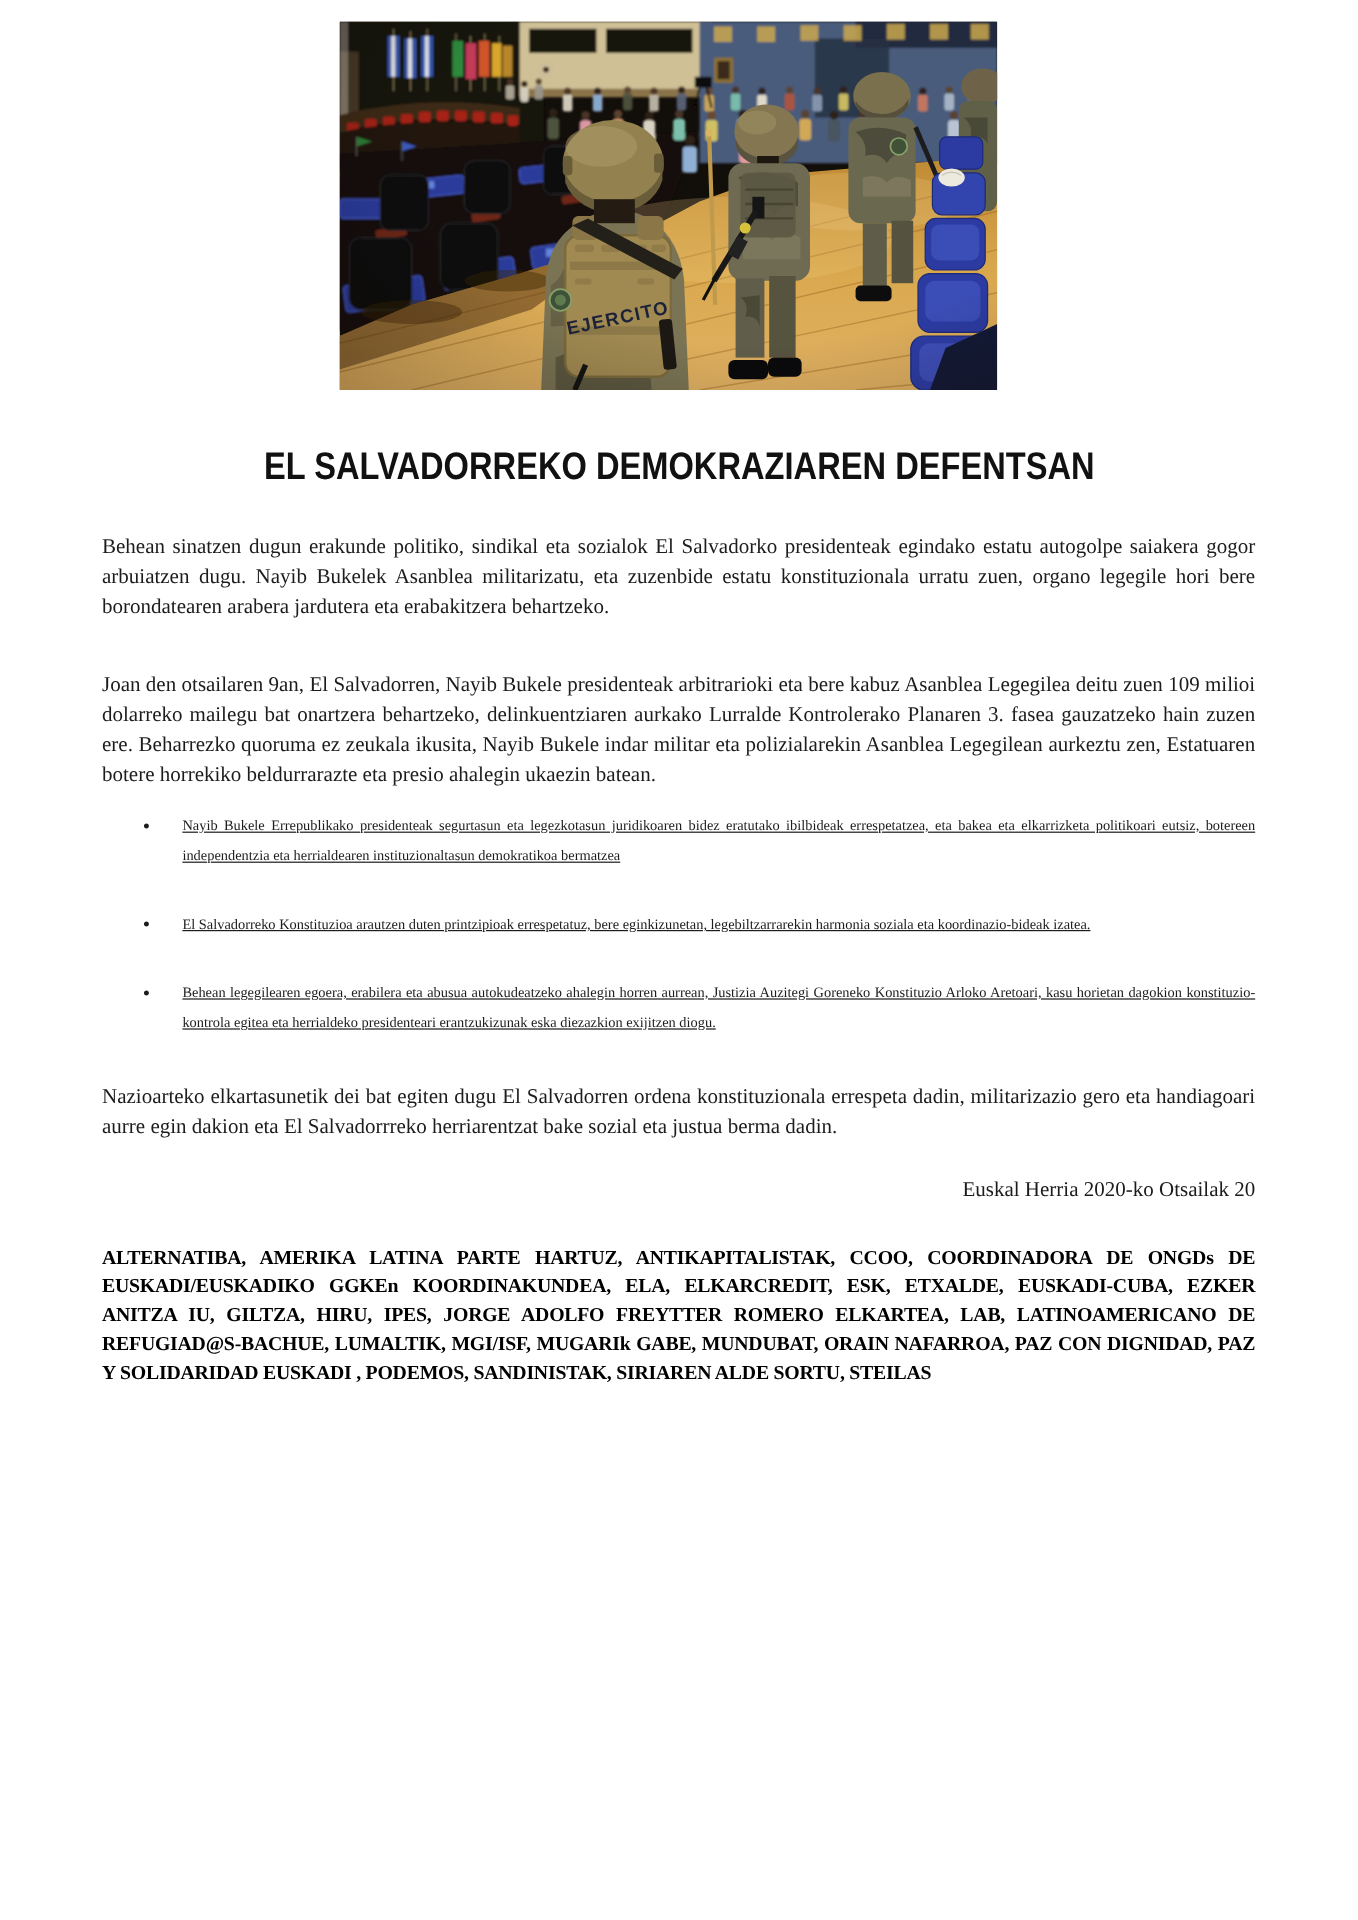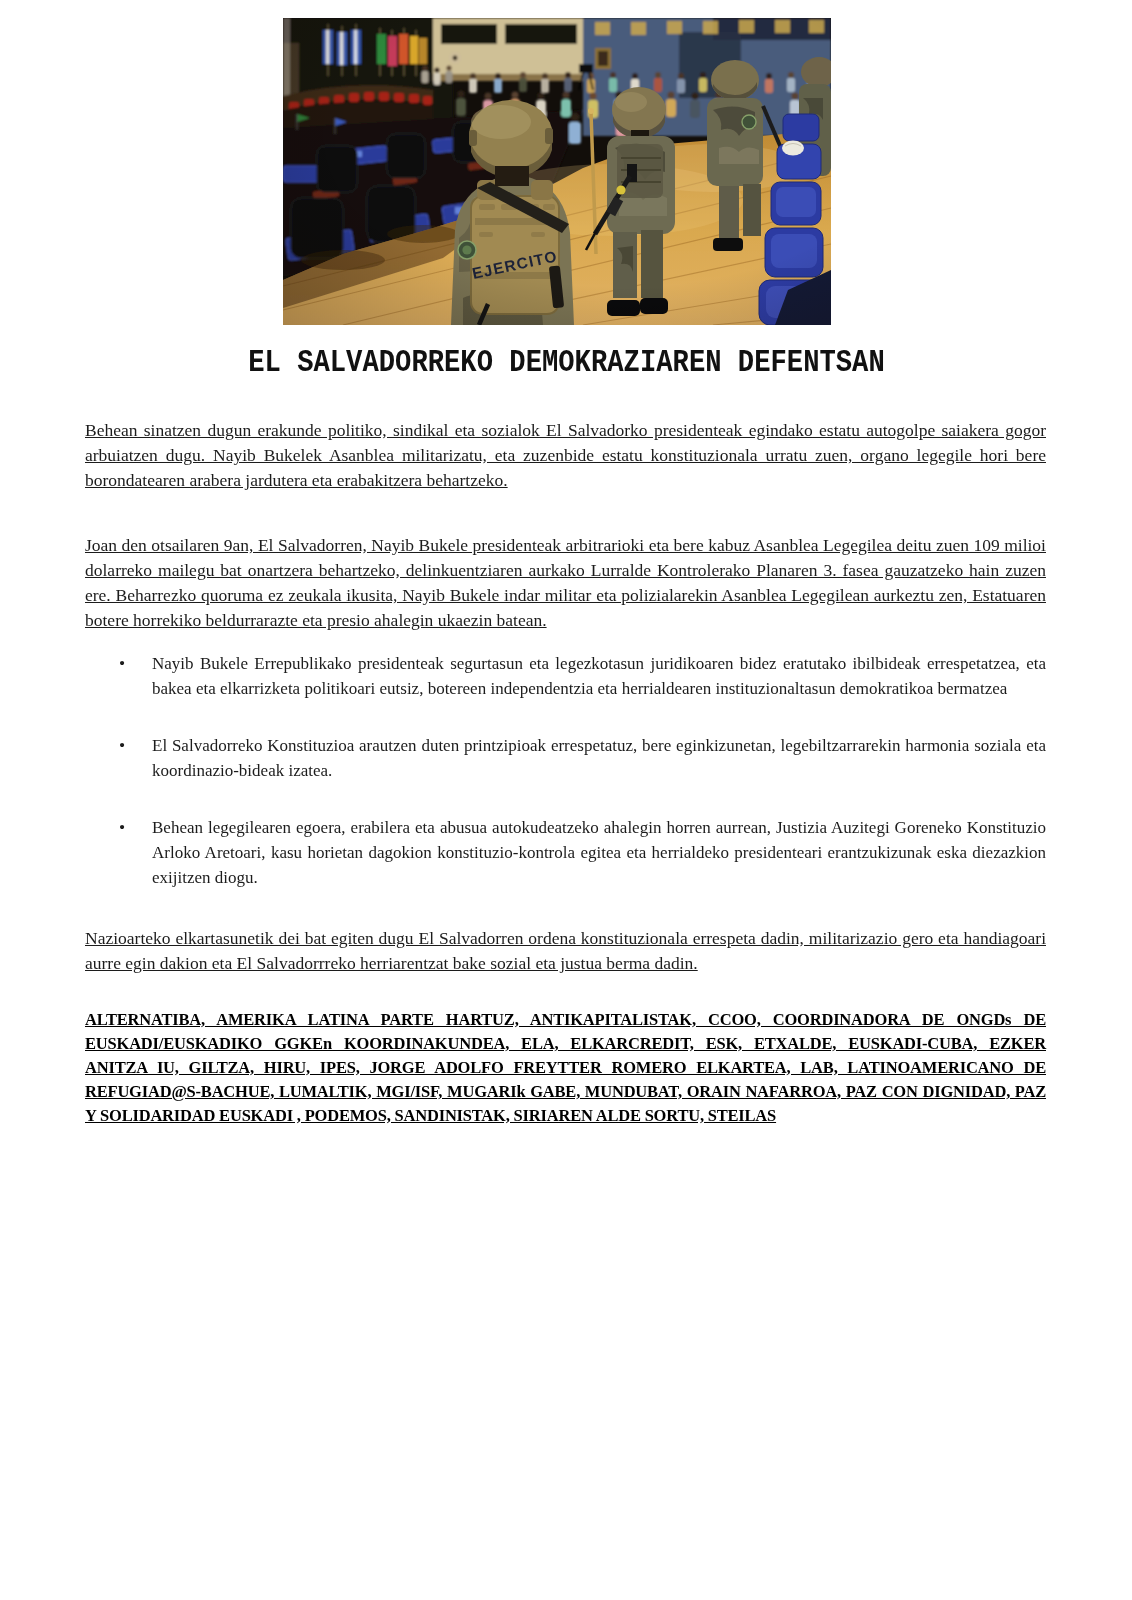--- a/index.html
+++ b/index.html
@@ -10,57 +10,57 @@
     overflow:hidden;
     font-family:"Liberation Serif", serif;
     color:#1c1c1c;
   }
   .photo{
     width:548px;height:307px;
     margin:18px 0 0 283px;
     display:block;
   }
   h1.title{
-    margin:19px 0 0 0;
+    margin:44px 0 0 0;
     text-align:center;
-    font-family:Liberation Mono, monospace;
+    font-family:Liberation Sans, sans-serif;
     font-weight:bold;
     font-size:32px;
     line-height:38px;
     color:#111;
     letter-spacing:0px;
   }
   h1.title .squeeze{
     display:inline-block;
     transform:scaleX(0.85);
     transform-origin:center;
     white-space:nowrap;
   }
   .doc{
     margin:0 86px 0 85px; 
   }
   .doc p{
     font-size:17.5px;
     line-height:25px;
     text-align:justify;
     margin:0;
-    text-decoration:underline;
   }
   .p-first{margin-top:36px !important;}
   .p-gap{margin-top:40px !important;}
   ul.demands{
     list-style:none;
     margin:18px 0 0 0;
     padding:0 0 0 67px;
   }
   ul.demands li{
     position:relative;
-    font-size:17px;
+    font-size:12px;
     line-height:25px;
     text-align:justify;
+    text-decoration:underline;
   }
   ul.demands li + li{margin-top:32px;}
   ul.demands li::before{
     content:"\2022";
     position:absolute;
     left:-33px;
     top:0;
     font-size:17.5px;
   }
   .closing{margin-top:36px !important;}
@@ -428,17 +428,18 @@
 
 
     <ul class="demands">
       <li>Nayib Bukele Errepublikako presidenteak segurtasun eta legezkotasun juridikoaren bidez eratutako ibilbideak errespetatzea, eta bakea eta elkarrizketa politikoari eutsiz, botereen independentzia eta herrialdearen instituzionaltasun demokratikoa bermatzea</li>
       <li>El Salvadorreko Konstituzioa arautzen duten printzipioak errespetatuz, bere eginkizunetan, legebiltzarrarekin harmonia soziala eta koordinazio-bideak izatea.</li>
       <li>Behean legegilearen egoera, erabilera eta abusua autokudeatzeko ahalegin horren aurrean, Justizia Auzitegi Goreneko Konstituzio Arloko Aretoari, kasu horietan dagokion konstituzio-kontrola egitea eta herrialdeko presidenteari erantzukizunak eska diezazkion exijitzen diogu.</li>
     </ul>
 
     <p class="closing">Nazioarteko elkartasunetik dei bat egiten dugu El Salvadorren ordena konstituzionala errespeta dadin, militarizazio gero eta handiagoari aurre egin dakion eta El Salvadorrreko herriarentzat bake sozial eta justua berma dadin.</p>
 
+    <p class="dateline">Euskal Herria 2020-ko Otsailak 20</p>
 
     <p class="signatories">ALTERNATIBA, AMERIKA LATINA PARTE HARTUZ, ANTIKAPITALISTAK, CCOO, COORDINADORA DE ONGDs DE EUSKADI/EUSKADIKO GGKEn KOORDINAKUNDEA, ELA, ELKARCREDIT, ESK, ETXALDE, EUSKADI-CUBA, EZKER ANITZA IU, GILTZA, HIRU, IPES, JORGE ADOLFO FREYTTER ROMERO ELKARTEA, LAB, LATINOAMERICANO DE REFUGIAD@S-BACHUE, LUMALTIK, MGI/ISF, MUGARIk GABE, MUNDUBAT, ORAIN NAFARROA, PAZ CON DIGNIDAD, PAZ Y SOLIDARIDAD EUSKADI , PODEMOS, SANDINISTAK, SIRIAREN ALDE SORTU, STEILAS</p>
 
   </div>
 </div>
 
 </body></html>

